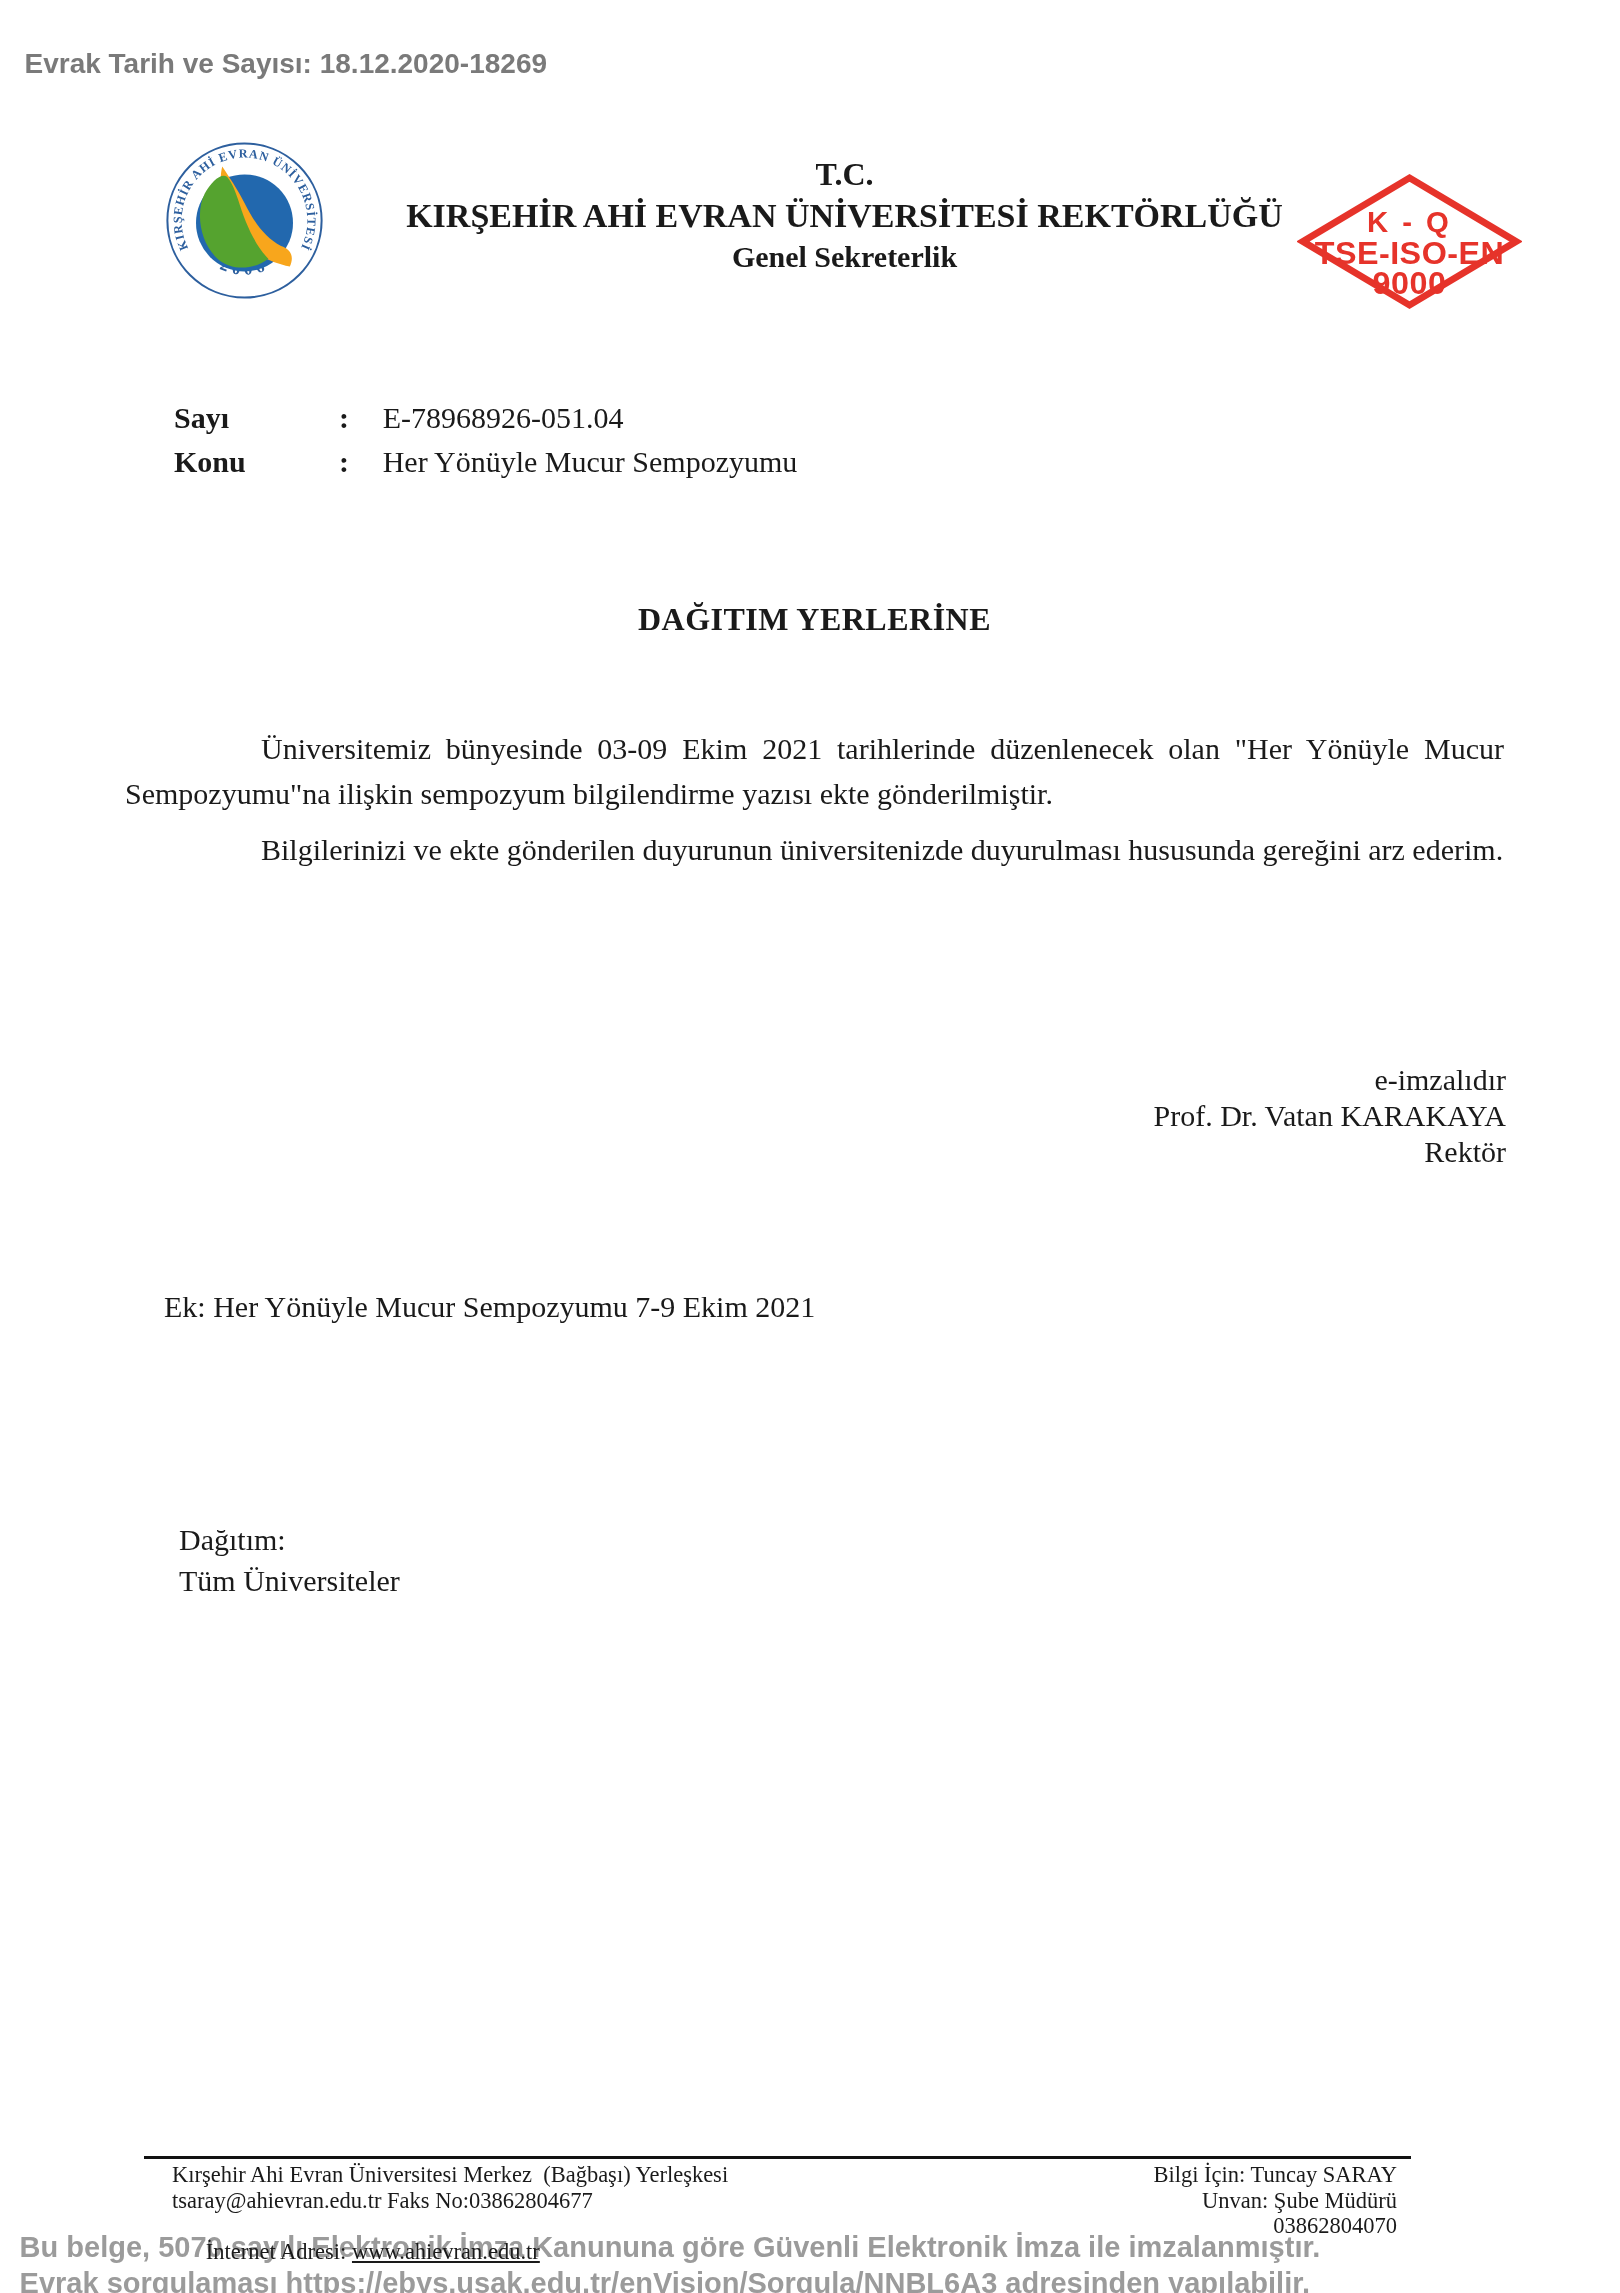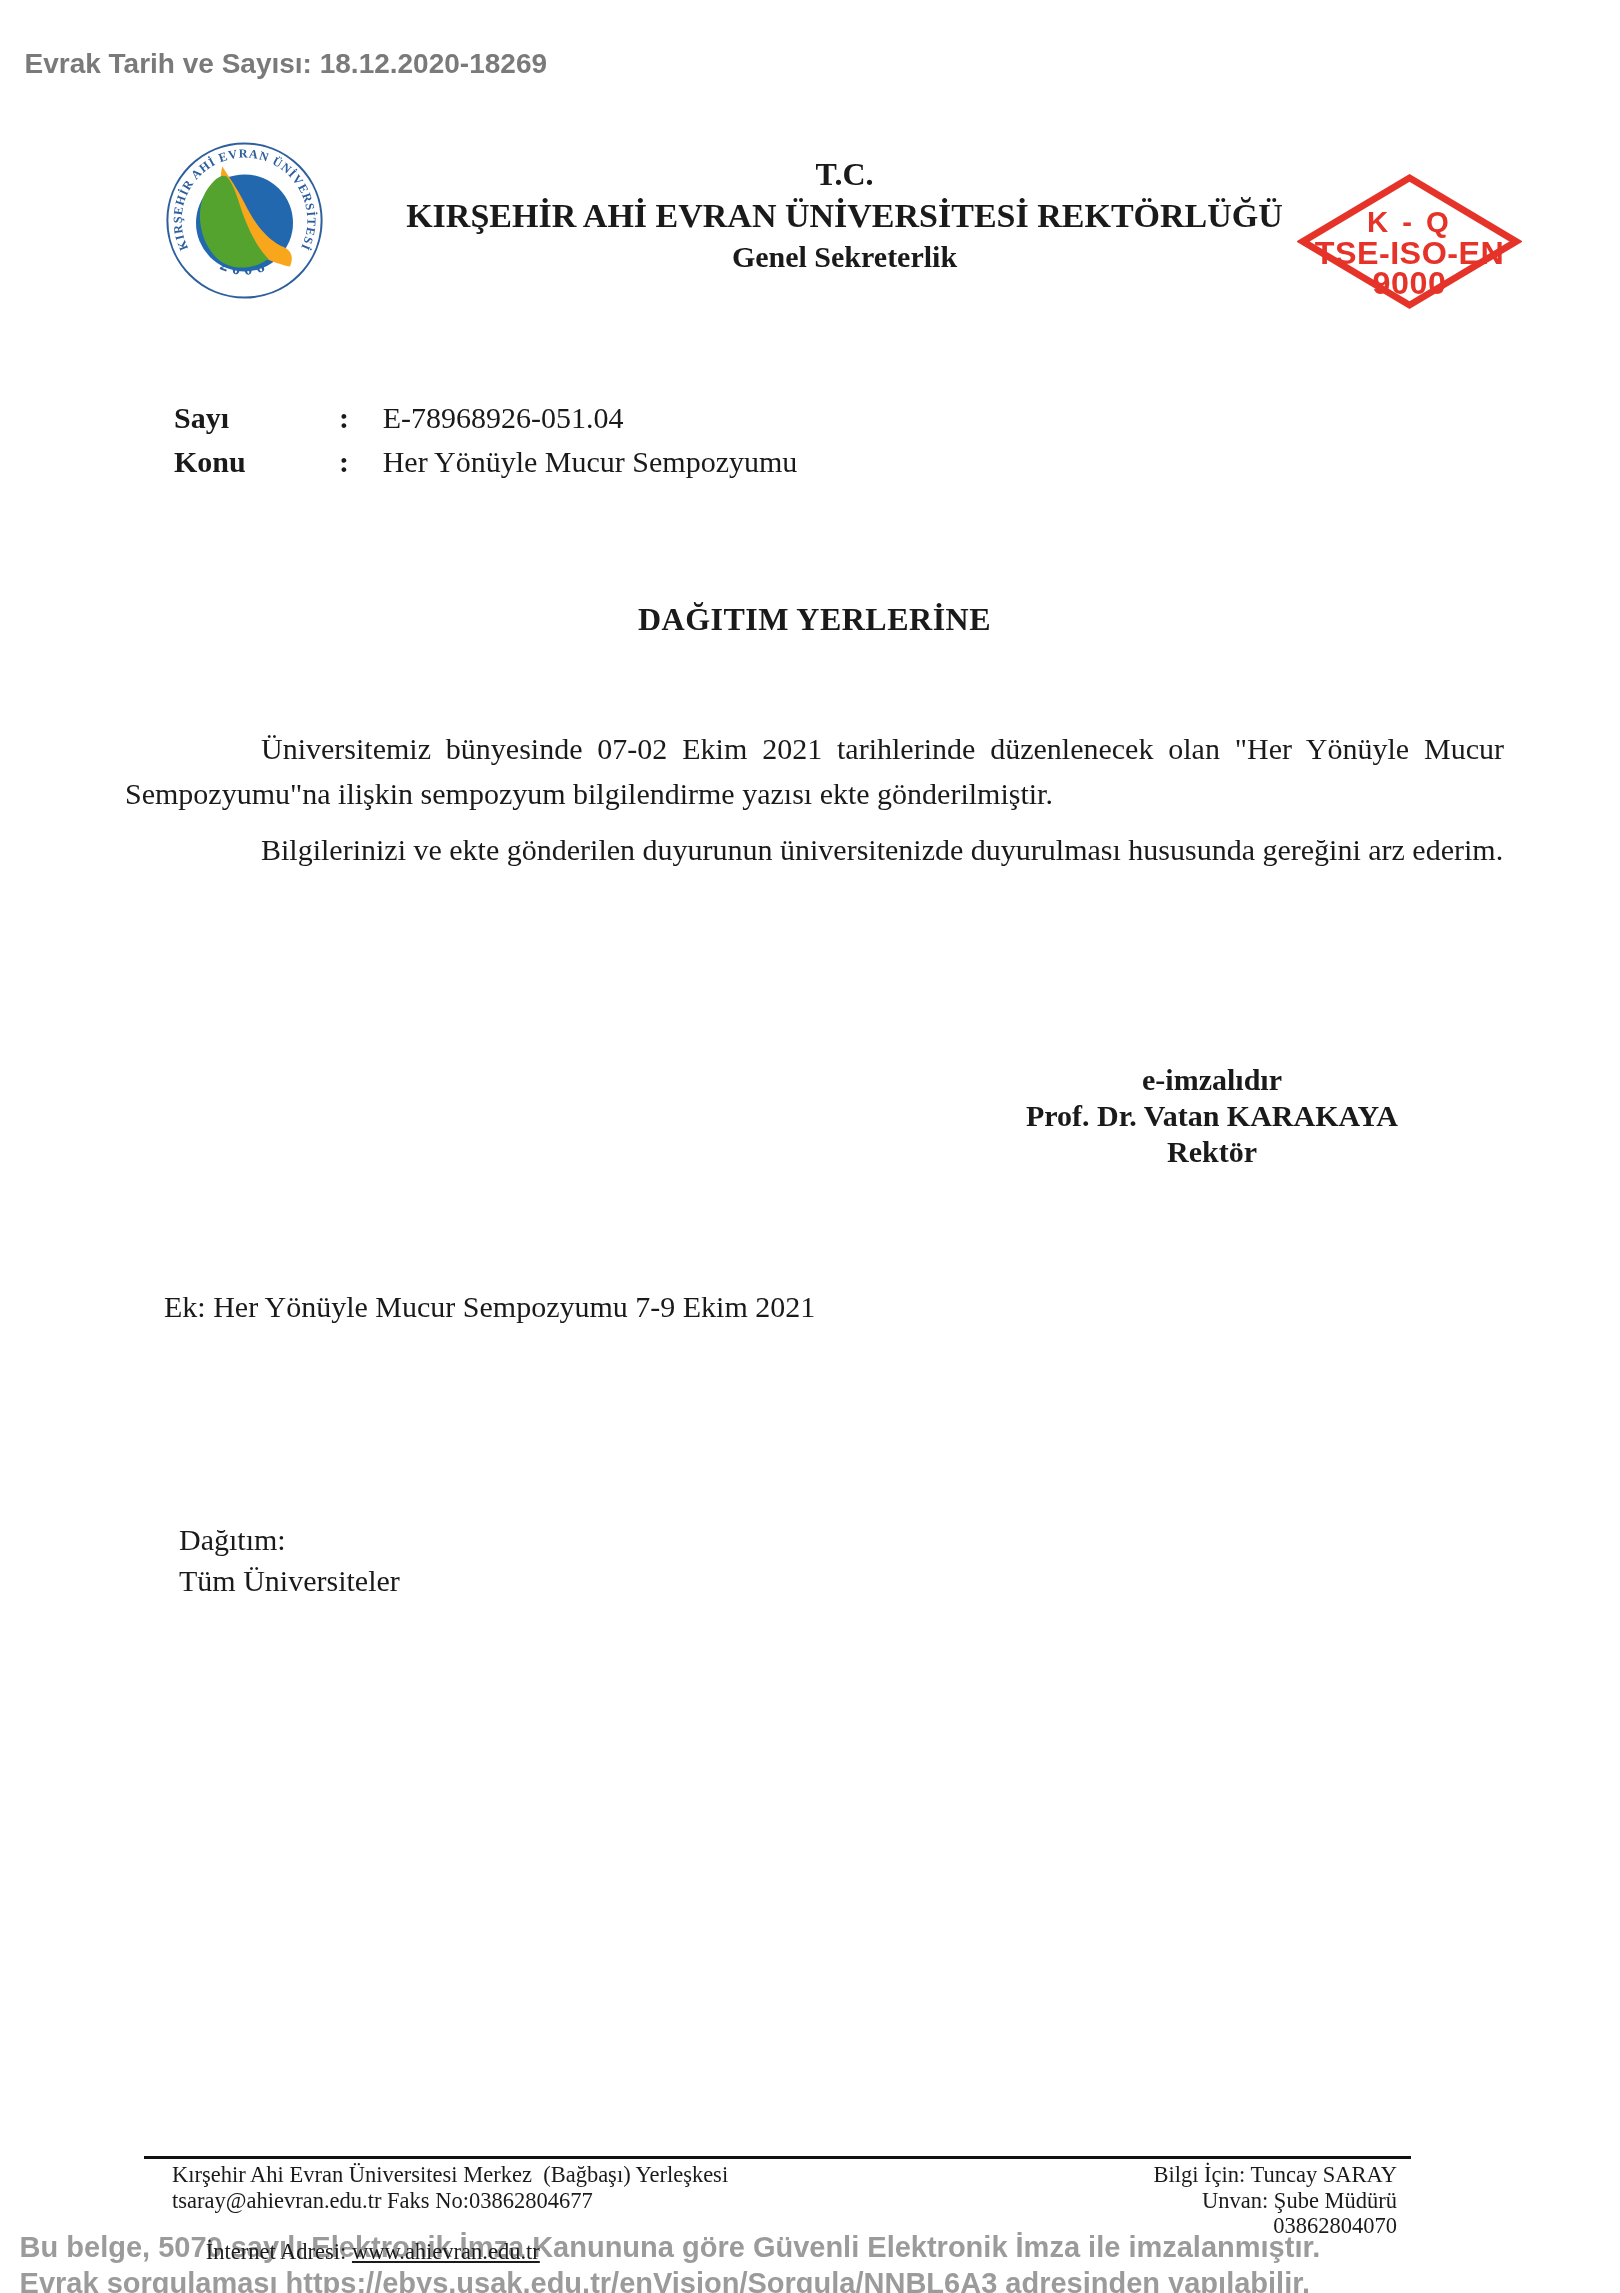--- a/index.html
+++ b/index.html
@@ -58,21 +58,21 @@
   
   .body-text {
     position: absolute; left: 125px; top: 726px; width: 1379px;
     font-size: 30px; line-height: 45px; text-align: justify;
   }
   .body-text p { text-indent: 136px; margin-bottom: 10.8px; }
 
   
   .signature {
     position: absolute; left: 918px; top: 1062px; width: 588px;
-    text-align: center; font-size: 30px; line-height: 36px; font-weight: bold;
+    text-align: right; font-size: 30px; line-height: 36px;
   }
 
   
   .attachment { position: absolute; left: 164px; top: 1290px; font-size: 30px; }
 
   
   .distribution { position: absolute; left: 179px; top: 1519px; font-size: 30px; line-height: 41px; }
 
   
   .footer-rule { position: absolute; left: 144px; top: 2156px; width: 1267px; height: 2.9px; background: #111; z-index: 2; }
@@ -137,21 +137,21 @@
     <div class="meta-row">
       <span class="meta-label">Konu</span>
       <span class="meta-colon">:</span>
       <span class="meta-value">Her Yönüyle Mucur Sempozyumu</span>
     </div>
   </div>
 
   <div class="recipient">DAĞITIM YERLERİNE</div>
 
   <div class="body-text">
-    <p>Üniversitemiz bünyesinde 07-02 Ekim 2021 tarihlerinde düzenlenecek olan "Her Yönüyle Mucur Sempozyumu"na ilişkin sempozyum bilgilendirme yazısı ekte gönderilmiştir.</p>
+    <p>Üniversitemiz bünyesinde 03-09 Ekim 2021 tarihlerinde düzenlenecek olan "Her Yönüyle Mucur Sempozyumu"na ilişkin sempozyum bilgilendirme yazısı ekte gönderilmiştir.</p>
     <p>Bilgilerinizi ve ekte gönderilen duyurunun üniversitenizde duyurulması hususunda gereğini arz ederim.</p>
   </div>
 
   <div class="signature">
     <div>e-imzalıdır</div>
     <div>Prof. Dr. Vatan KARAKAYA</div>
     <div>Rektör</div>
   </div>
 
   <div class="attachment">Ek: Her Yönüyle Mucur Sempozyumu 7-9 Ekim 2021</div>

